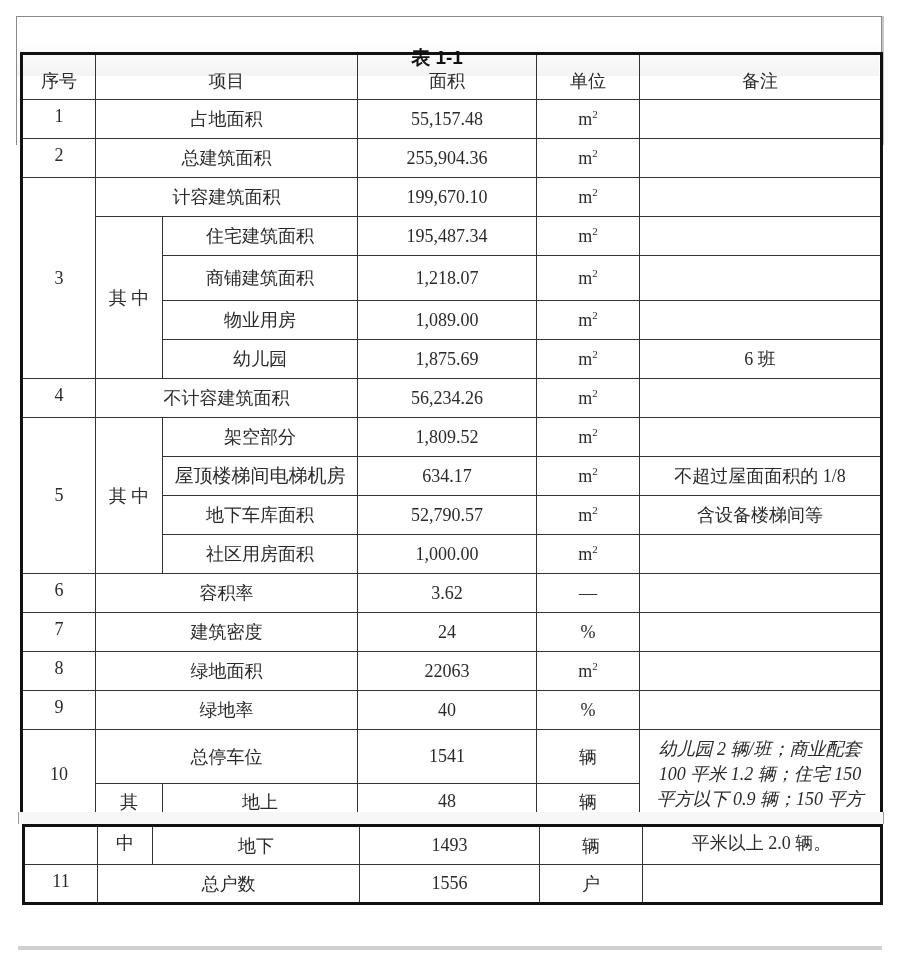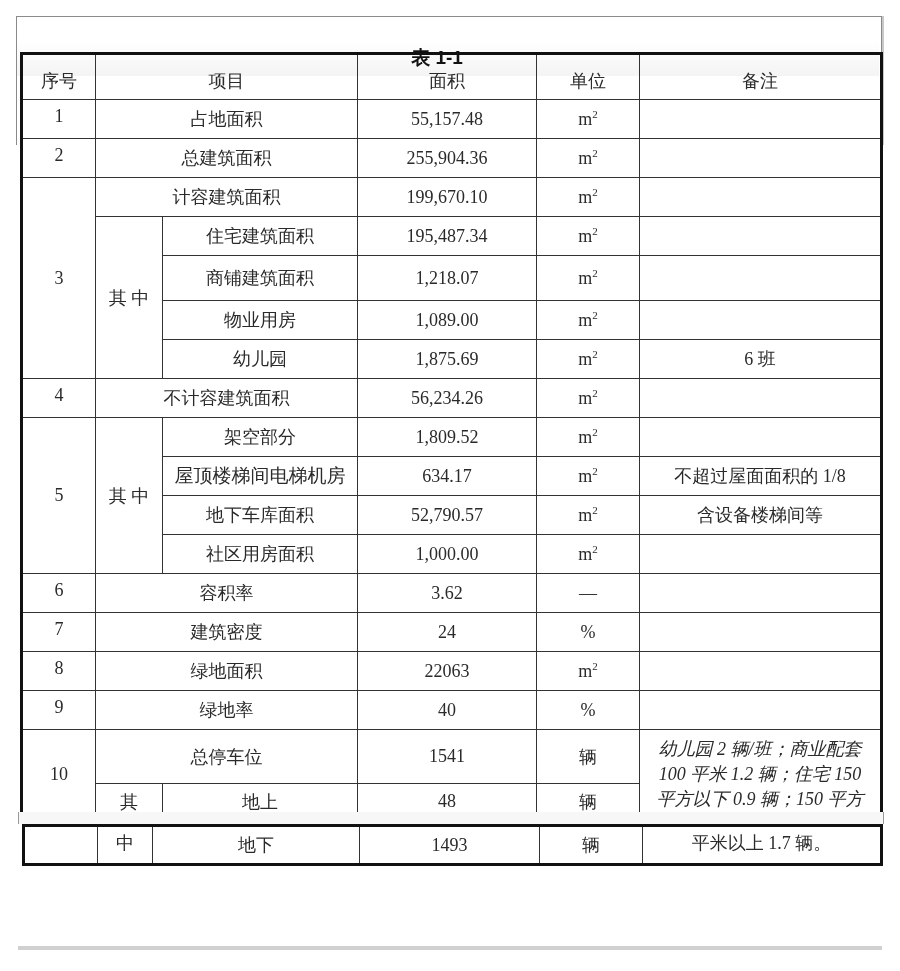--- a/index.html
+++ b/index.html
@@ -196,18 +196,25 @@
       <col style="width:103px">
       <col style="width:239px">
   </colgroup>
   <tbody>
       <tr style="height:39px">
     <td></td>
     <td style="vertical-align:top;padding-top:4px">中</td>
     <td>地下</td>
     <td>1493</td>
     <td>辆</td>
-    <td style="vertical-align:top;padding-top:4px">平米以上 1.7 辆。</td>
+    <td style="vertical-align:top;padding-top:4px">平米以上 2.0 辆。</td>
+  </tr>
+  <tr style="height:39px">
+    <td style="vertical-align:top;padding-top:6px">11</td>
+    <td colspan="2">总户数</td>
+    <td>1556</td>
+    <td>户</td>
+    <td></td>
   </tr>
 </tbody>
   </table>
 
 <div class="bottom-shadow"></div>
 
 </body></html>

